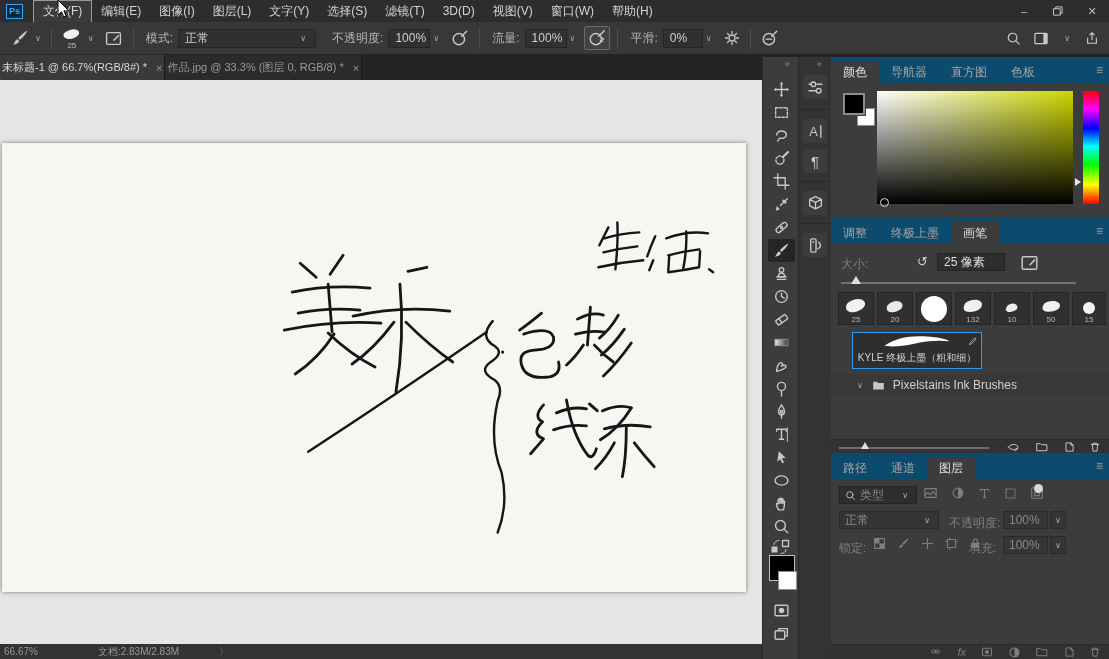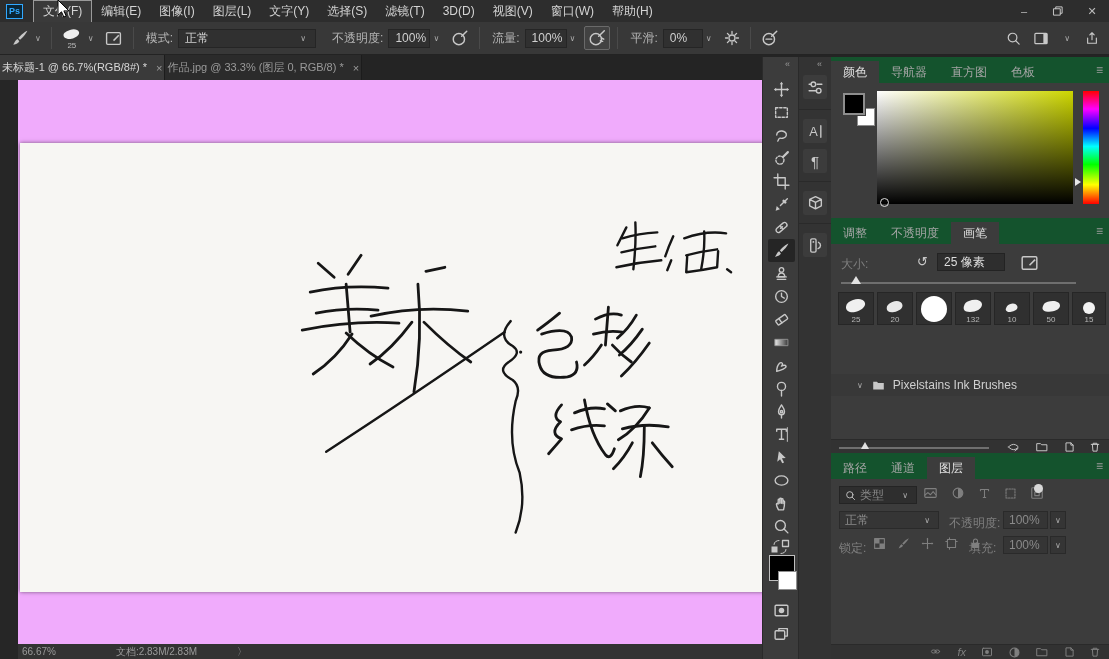--- a/index.html
+++ b/index.html
@@ -32,38 +32,38 @@
   .obtn.on{border:1px solid #6a6a6a;background:#424242}
 
   
   .tabbar{left:0;top:55px;width:1109px;height:25px;background:#242424;display:flex;align-items:flex-end}
   .doctab{height:25px;display:flex;align-items:center;padding:0 2px;font-size:11px;white-space:nowrap;border-right:1px solid #1c1c1c}
   .doctab.active{background:#3a3a3a;color:#d8d8d8}
   .doctab.inactive{background:#2b2b2b;color:#9a9a9a}
   .doctab .x{margin-left:9px;color:#9a9a9a;font-size:11px}
 
   
-  .canvaswrap{left:18px;top:80px;width:762px;height:579px;background:#f0abfc}
+  .canvaswrap{left:0;top:80px;width:762px;height:579px;background:#e5e5e5}
   .page{left:2px;top:63px;width:744px;height:449px;background:#f7f6f3;box-shadow:0 0 4px rgba(0,0,0,.5)}
   .statusbar{left:0;top:564px;width:762px;height:15px;background:#333;display:flex;align-items:center;color:#9a9a9a;font-size:10px}
 
   
   .toolcol{left:762px;top:57px;width:37px;height:602px;background:#3c3c3c;border-left:1px solid #2a2a2a;border-right:1px solid #2a2a2a}
   .tool{left:5px;width:27px;height:23px;display:flex;align-items:center;justify-content:center;border-radius:2px}
   .tool.selected{background:#252525}
   .collapse{font-size:9px;color:#9a9a9a}
 
   
   .iconcol{left:799px;top:57px;width:32px;height:602px;background:#333}
   .dockicon{left:4px;width:24px;height:24px;display:flex;align-items:center;justify-content:center;background:#3c3c3c;border-radius:2px}
   .grp{left:0;width:32px;height:1px;background:#2a2a2a}
 
   
   .dock{left:831px;top:57px;width:278px;height:602px;background:#333}
-  .tabstrip{position:absolute;left:0;width:278px;height:26px;background:#14532d;display:flex;align-items:flex-end}
+  .tabstrip{position:absolute;left:0;width:278px;height:26px;background:#0c4a6e;display:flex;align-items:flex-end}
   .ptab{height:22px;padding:0 12px;display:flex;align-items:center;font-size:12px;color:#a5a5a5}
   .ptab.active{background:#3c3c3c;color:#e0e0e0}
   .pmenu{margin-left:auto;margin-right:6px;color:#9a9a9a;font-size:12px;align-self:center}
   .panelbody{position:absolute;left:0;width:278px;background:#3c3c3c}
 
   
   .fgswatch{width:22px;height:22px;background:#000;border:2px solid #8d8d8d;outline:1px solid #3c3c3c}
   .bgswatch{width:18px;height:18px;background:#fff;border:1px solid #8d8d8d}
   .colorfield{position:absolute;left:46px;top:8px;width:196px;height:113px;
     background:linear-gradient(to top,#000,rgba(0,0,0,0)),linear-gradient(to right,#fff,#cdd600)}
@@ -492,21 +492,21 @@
     </div>
     <div class="colorfield">
       <div class="fieldpicker" style="left:3px;bottom:-3px"></div>
     </div>
     <div class="huebar"></div>
     <div class="huearrow" style="left:244px;top:95px"></div>
   </div>
 
   <div class="tabstrip" style="top:161px">
     <div class="ptab">调整</div>
-    <div class="ptab">不透明度</div>
+    <div class="ptab">终极上墨</div>
     <div class="ptab active">画笔</div>
     <div class="pmenu">≡</div>
   </div>
 
   <div class="panelbody" style="top:187px;height:195px">
     <span class="abs dim" style="left:10px;top:12px">大小:</span>
     <span class="abs" style="left:86px;top:10px;color:#c8c8c8;font-size:13px">↺</span>
     <div class="abs sizebox" style="left:106px;top:9px;width:68px">25 像素</div>
     <div class="abs obtn" style="left:186px;top:8px">
       <svg class="ic" width="19" height="18" viewBox="0 0 16 16">
@@ -555,20 +555,29 @@
           <span class="num">50</span>
         </div>
       <div class="preset" style="left:234px;width:34px">
           <svg width="16" height="15" viewBox="0 0 16 15">
             <circle cx="8" cy="7" r="6" fill="#f2f2f2"></circle>
           </svg>
           <span class="num">15</span>
         </div>
     </div>
 
+    <div class="brushcard" style="left:21px;top:88px;width:130px;height:37px">
+      <svg width="110" height="18" viewBox="0 0 130 30">
+          <path d="M4 24C28 8 56 3 98 8c14 1.7 24 4.5 28 7.5-22-2.5-44-.5-68 5C40 24.6 16 26.5 4 24z" fill="#fff"></path>
+        </svg>
+      <span class="brushname">KYLE 终极上墨（粗和细）</span>
+      <svg class="ic abs" style="right:3px;top:3px" width="10" height="10" viewBox="0 0 16 16">
+          <path d="M3 13l1-3 7-7 2 2-7 7z"></path>
+        </svg>
+    </div>
 
     <div class="folderrow" style="top:130px">
       <span class="chev" style="margin-left:26px">∨</span>
       <svg class="ic" width="15" height="13" viewBox="0 0 16 16" style="margin:0 7px 0 5px">
           <path class="f" d="M1.5 3.5h4.5L7.5 5h7v8h-13z"></path>
         </svg>
       <span>Pixelstains Ink Brushes</span>
     </div>
 
   </div>

